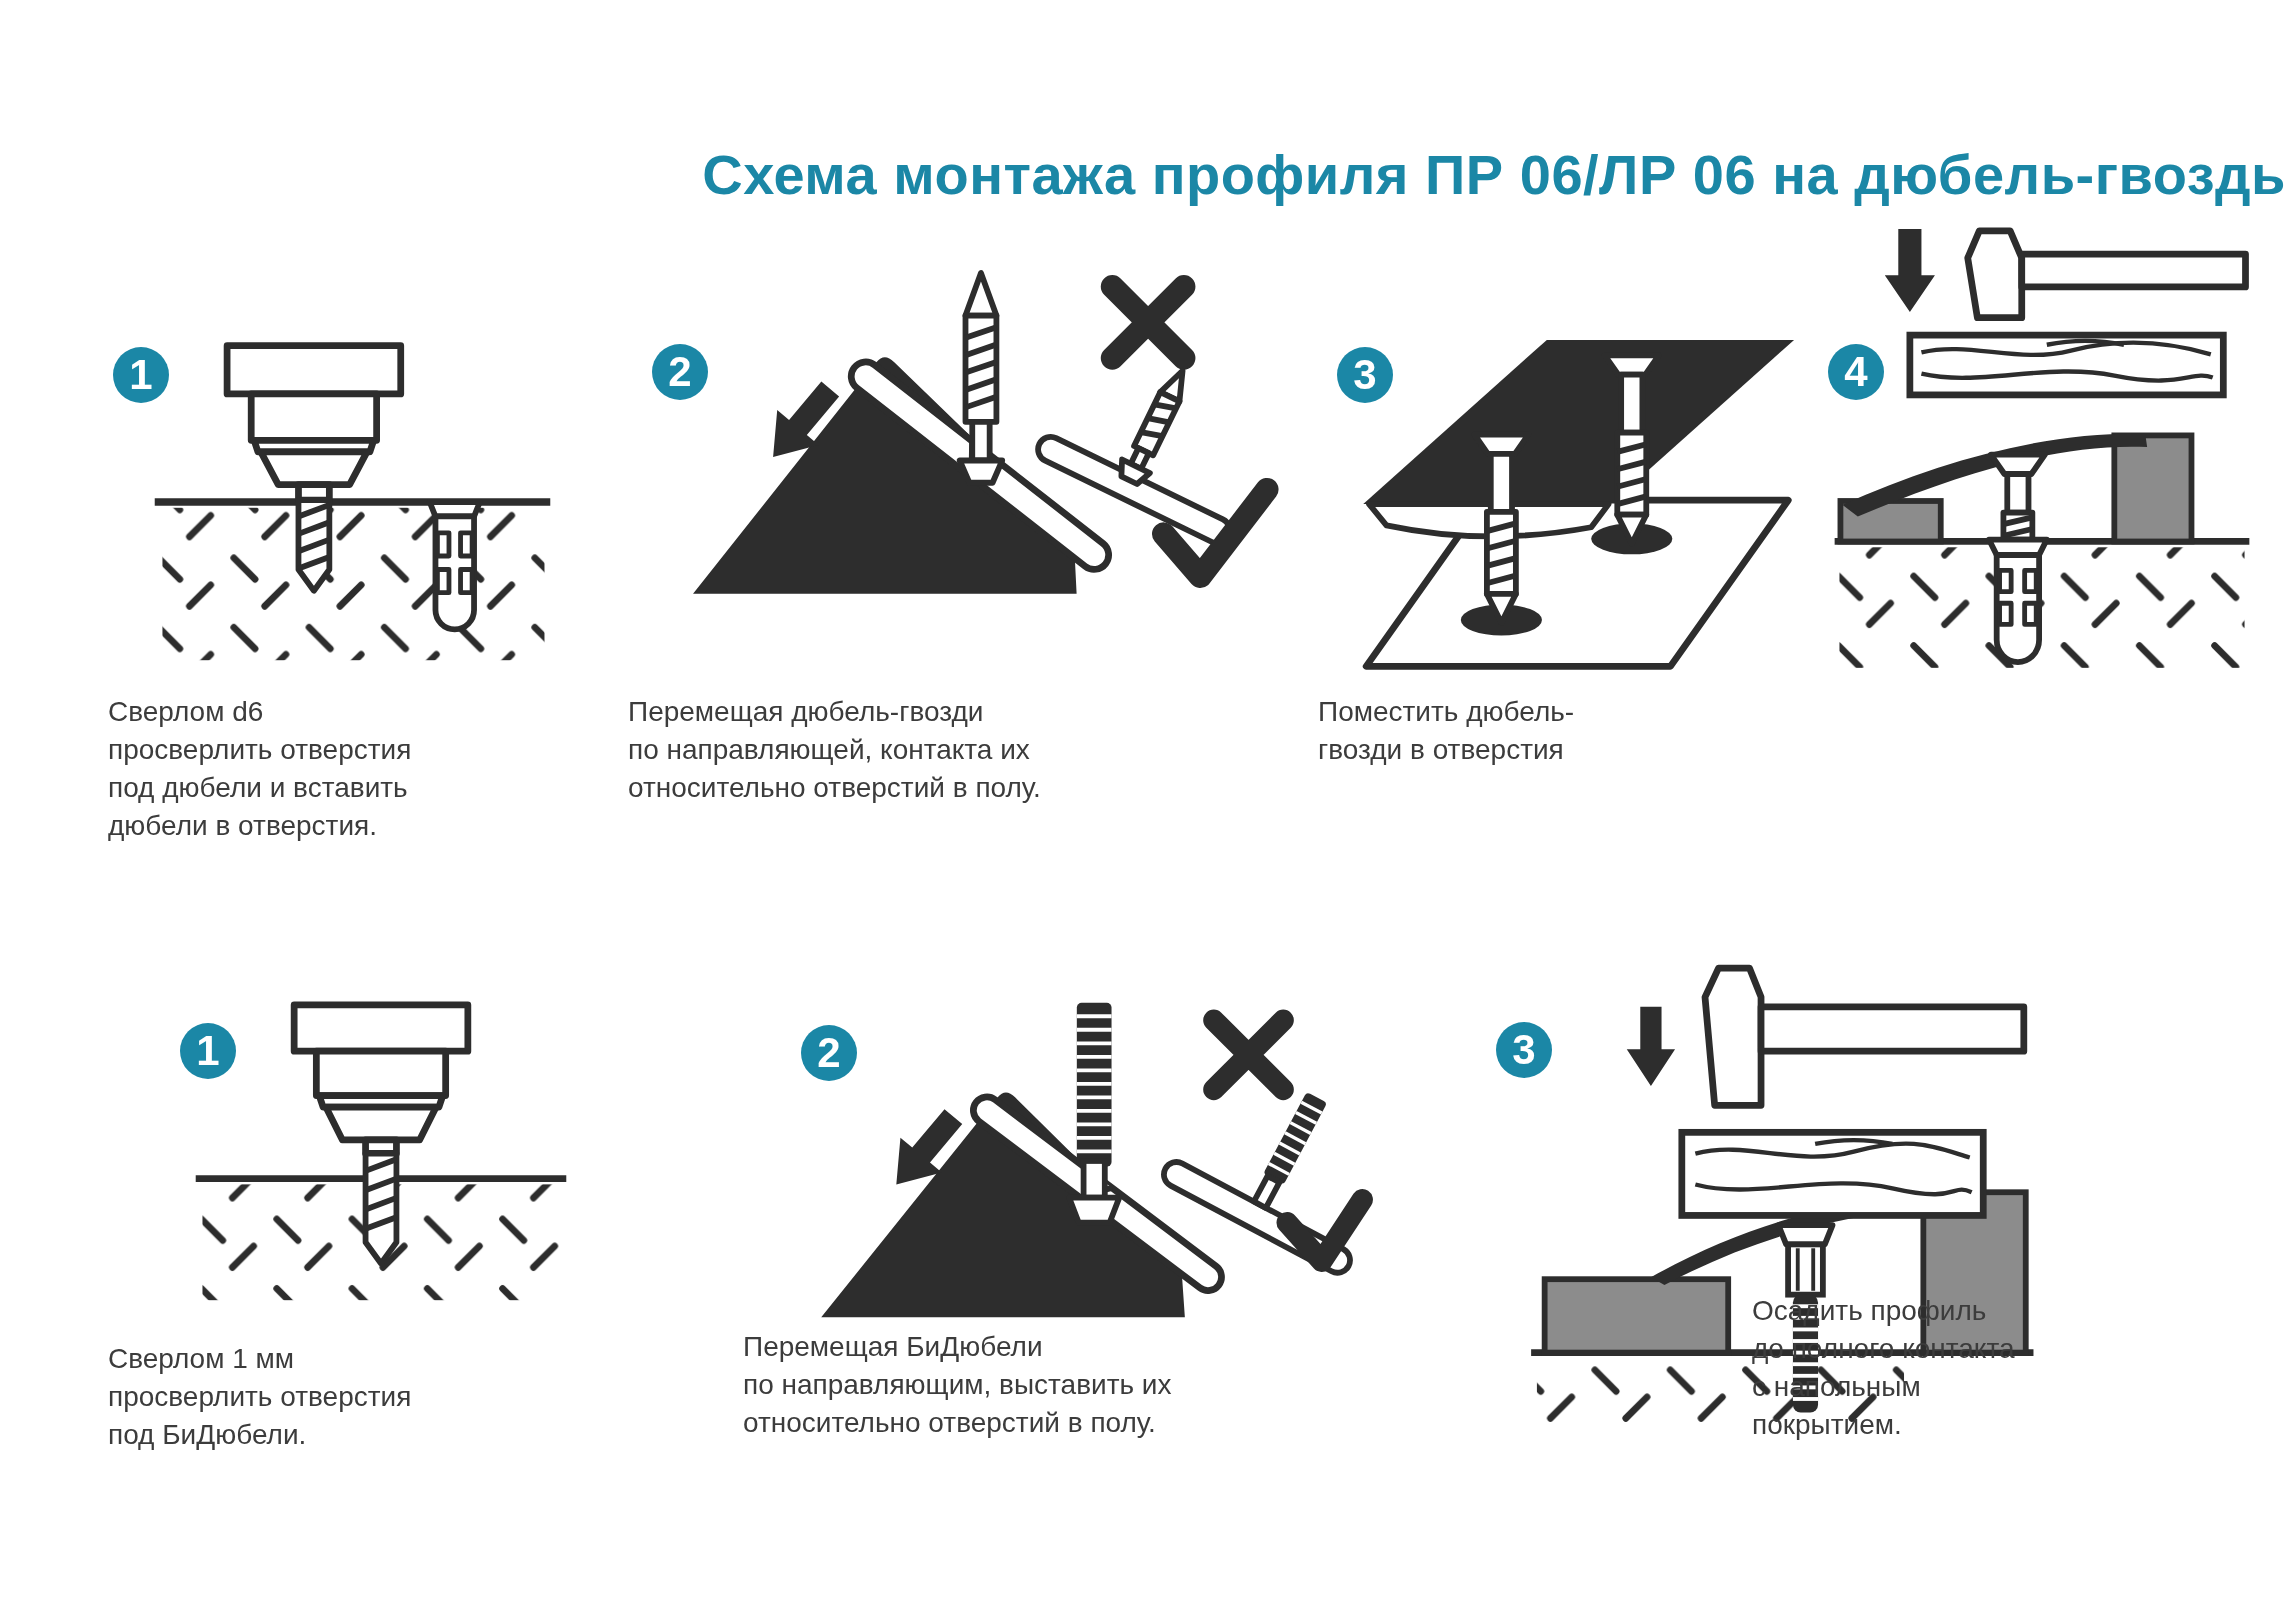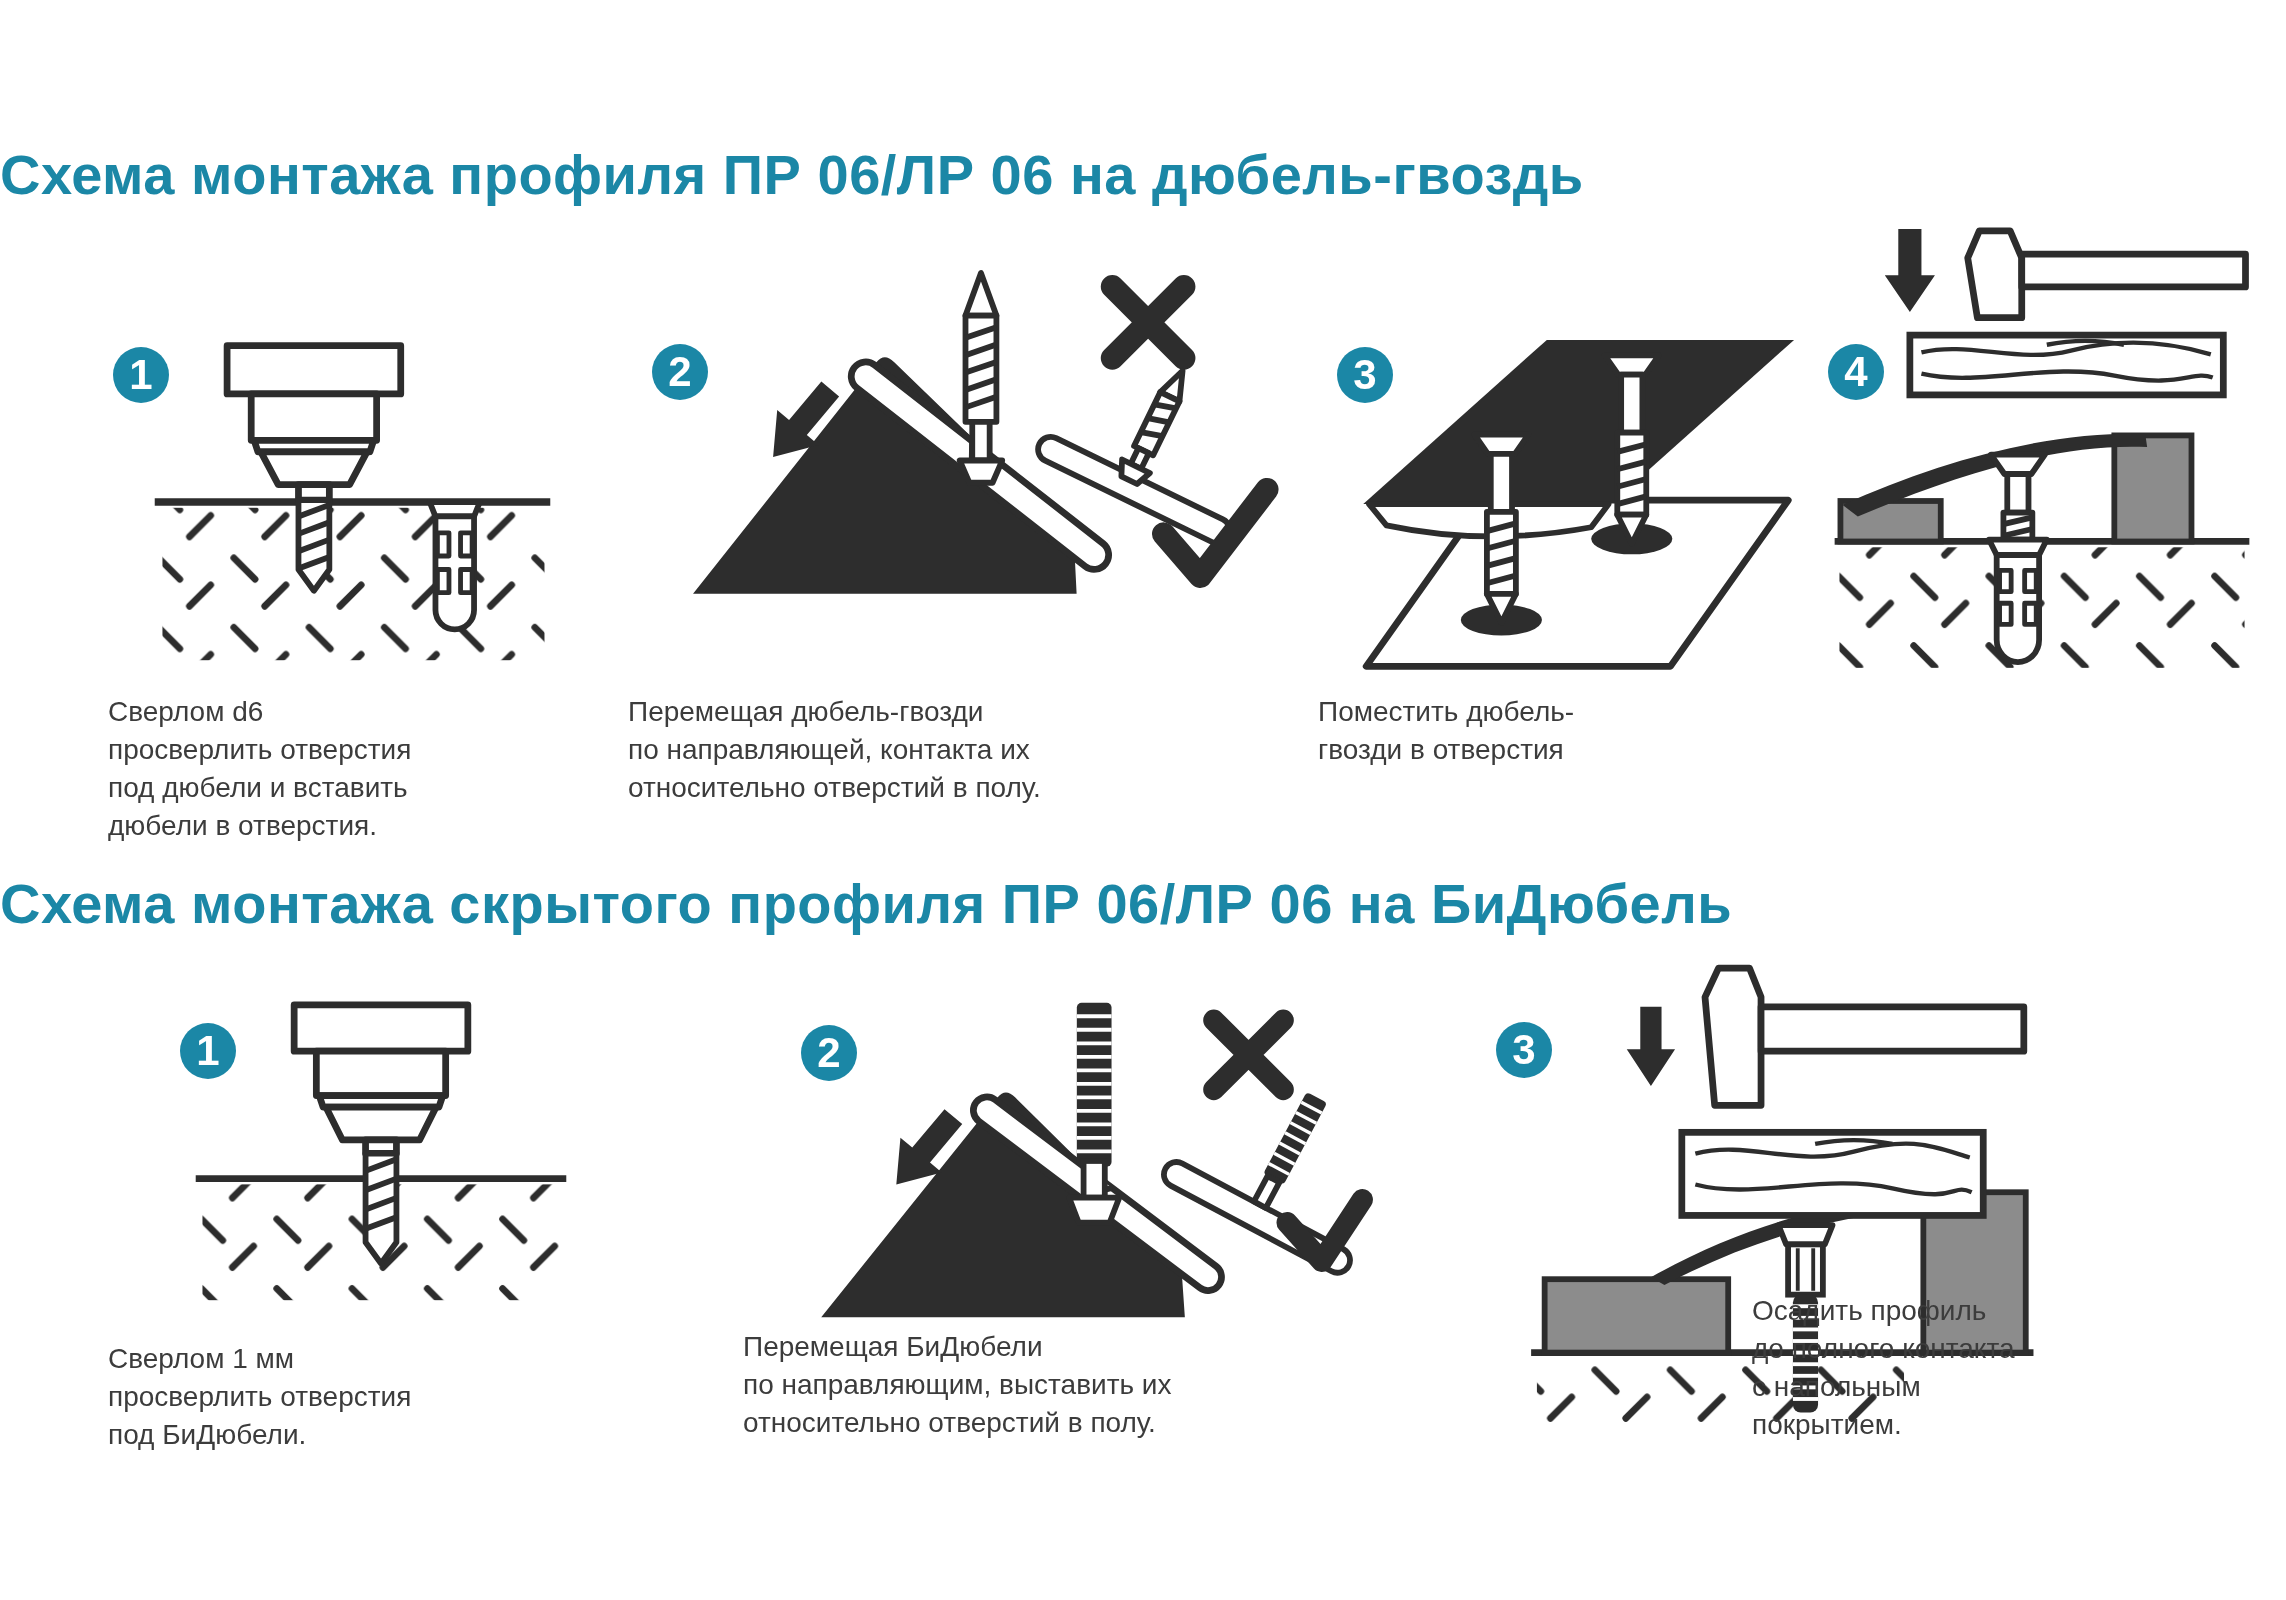--- a/index.html
+++ b/index.html
@@ -1,18 +1,18 @@
 <!DOCTYPE html>
 <html lang="ru" style="--accent: #1b87a6; --ink: #2d2d2d; --gray: #8c8c8c; --caption: #3c3c3c; --background: #ffffff;"><head>
 <meta charset="utf-8">
 <style>
   html,body{margin:0;padding:0;background:#fff;}
   #canvas{position:relative;width:2286px;height:1601px;background:var(--background,#fff);
           font-family:"Liberation Sans",sans-serif;overflow:hidden;}
-  .title{position:absolute;left:0;width:100%;margin:0;text-align:left;
+  .title{position:absolute;left:0;width:100%;margin:0;text-align:right;
          font-size:56px;font-weight:700;color:var(--accent,#1b87a6);letter-spacing:0.5px;}
   .badge{position:absolute;width:56px;height:56px;border-radius:50%;
          background:var(--accent,#1b87a6);color:#fff;font-size:42px;font-weight:700;
          display:flex;align-items:center;justify-content:center;line-height:1;}
   .caption{position:absolute;text-align:left;font-size:28px;line-height:1.36;
            color:var(--caption,#3c3c3c);white-space:pre-line;}
   svg.illus{position:absolute;}
 </style>
 </head>
 <body>
@@ -166,21 +166,20 @@
       <rect x="88" y="122" width="325" height="62" fill="#fff" stroke="#2d2d2d" stroke-width="7"></rect>
       <path d="M100 140 C150 128 200 152 255 138 S360 130 400 142" fill="none" stroke="#2d2d2d" stroke-width="4.5"></path>
       <path d="M100 162 C160 176 230 150 300 164 S380 158 402 166" fill="none" stroke="#2d2d2d" stroke-width="4.5"></path>
       <path d="M230 132 C260 126 290 128 310 132" fill="none" stroke="#2d2d2d" stroke-width="4.5"></path>
     </g>
     <g transform="translate(88,12)">
       <path d="M-12 0 H12 V48 H26 L0 86 L-26 48 H-12 Z" fill="#2d2d2d"></path>
     </g>
   </svg>
 
-  <h1 class="title" style="top:871px">Схема монтажа скрытого профиля ПР 06/ЛР 06 на БиДюбель</h1>
 
   <div class="badge" style="left:180px;top:1023px">1</div>
   <svg class="illus" style="left:188px;top:999px" width="386" height="309" viewBox="0 0 400 320">
     <defs>
         <pattern id="hE" width="78" height="72" patternUnits="userSpaceOnUse">
       <path d="M14 12 L36 34" stroke="#2d2d2d" stroke-width="7" stroke-linecap="round"></path>
       <path d="M46 62 L68 40" stroke="#2d2d2d" stroke-width="7" stroke-linecap="round"></path>
     </pattern>
       </defs>
     <g>

